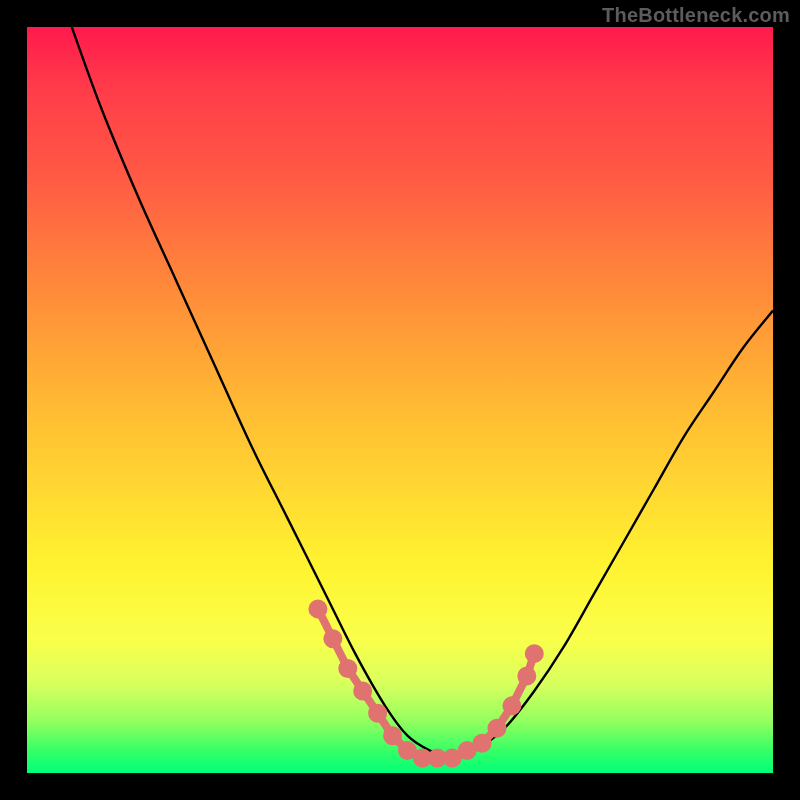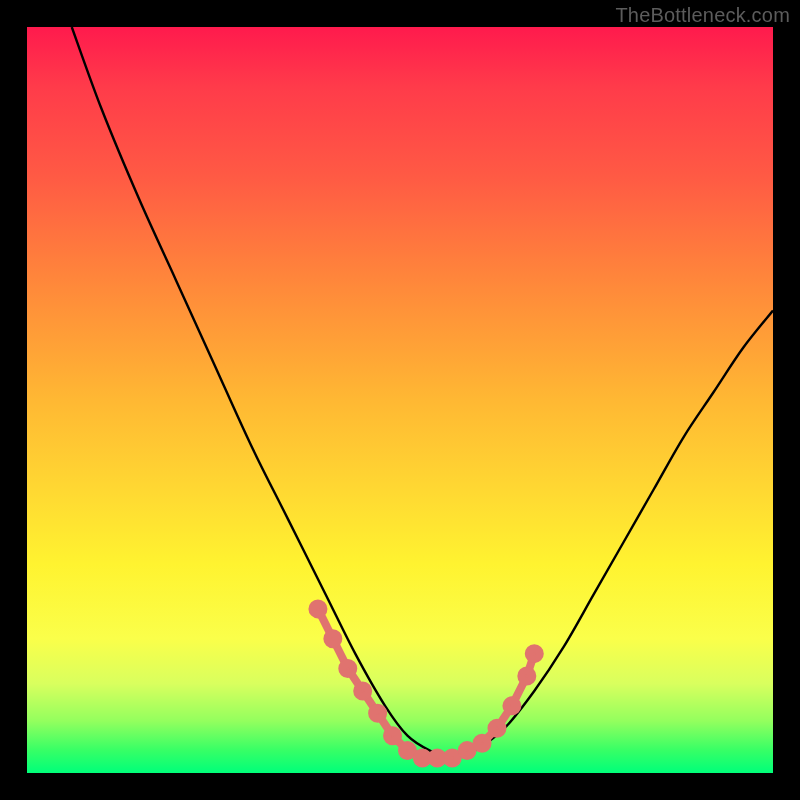--- a/index.html
+++ b/index.html
@@ -52,21 +52,21 @@
     inset: 0;
     width: 100%;
     height: 100%;
   }
   .watermark {
     position: absolute;
     top: 4px;
     right: 10px;
     color: #5c5c5c;
     font-size: 20px;
-    font-weight: 400;
+    font-weight: 700;
     letter-spacing: 0.2px;
   }
 </style>
 </head>
 <body>
 
 <div class="frame">
 
   <div class="plot-area">
     <div class="gradient-bg"></div>

